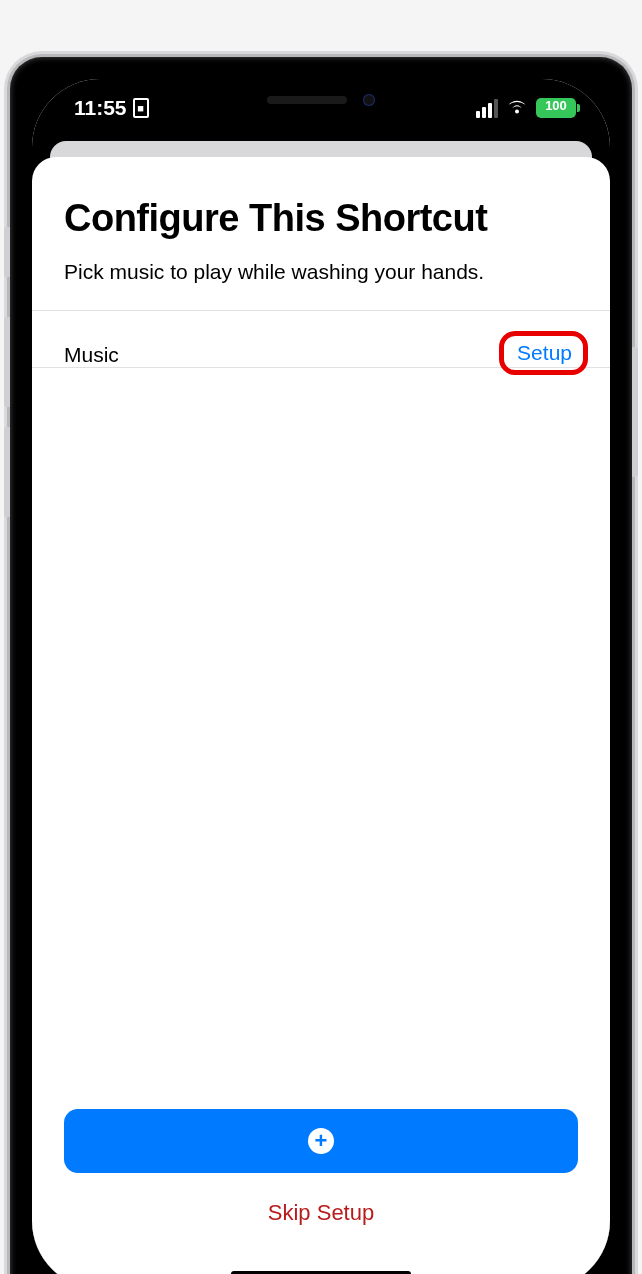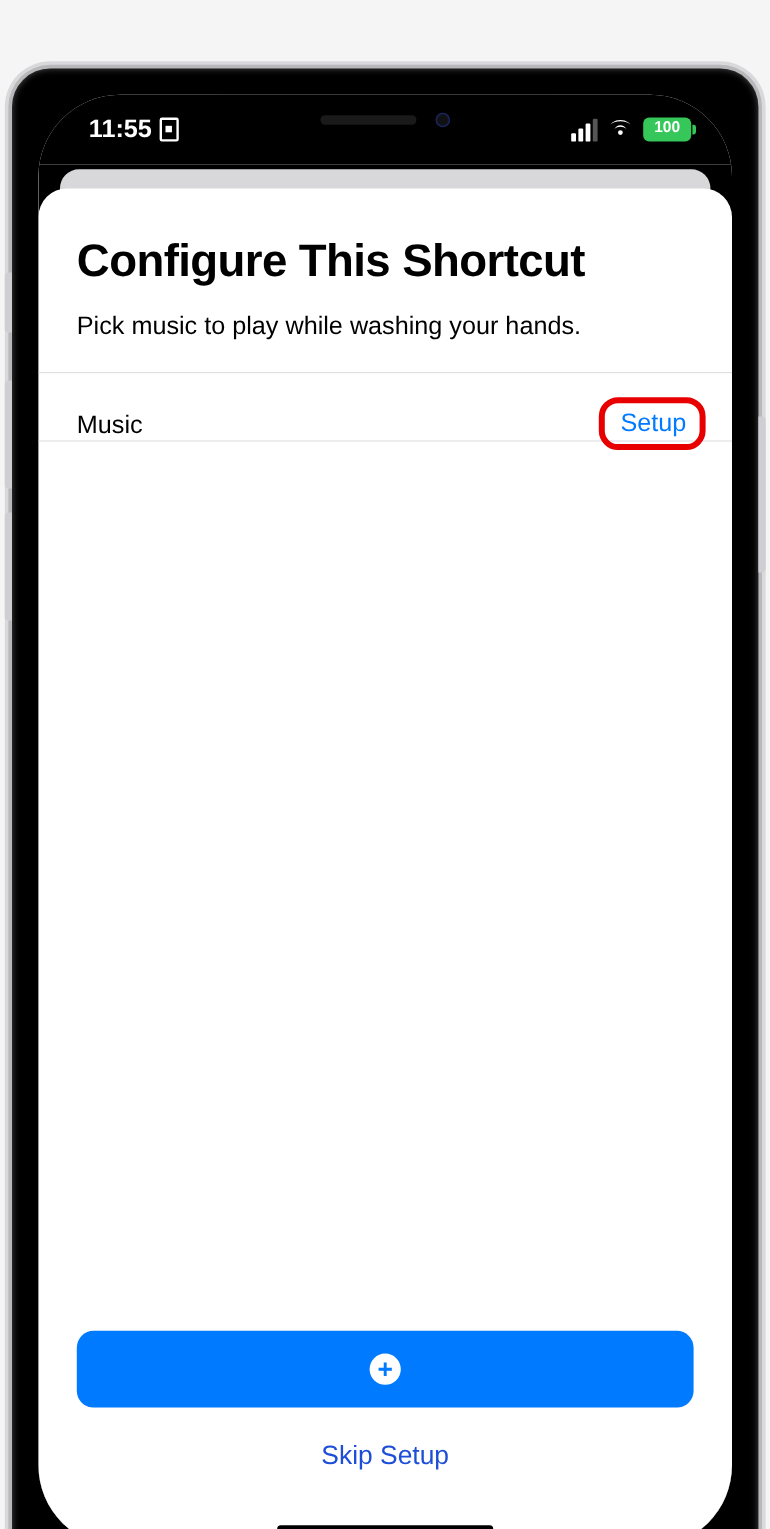--- a/index.html
+++ b/index.html
@@ -150,21 +150,21 @@
   }
   .plus-circle {
     width:26px; height:26px; border-radius:50%;
     background:#fff; color:#007aff;
     display:flex; align-items:center; justify-content:center;
     font-size:22px; font-weight:800; line-height:1;
   }
   .secondary-btn {
     width:100%;
     background:transparent;
-    color:#1d4ed8;
+    color:#b91c1c;
     border:none;
     height:64px;
     font-size:22px;
     font-weight:500;
     margin-top:8px;
     cursor:pointer;
   }
   .home-indicator {
     width:180px; height:6px; background:#000; border-radius:3px;
     margin: 6px auto 12px auto;

